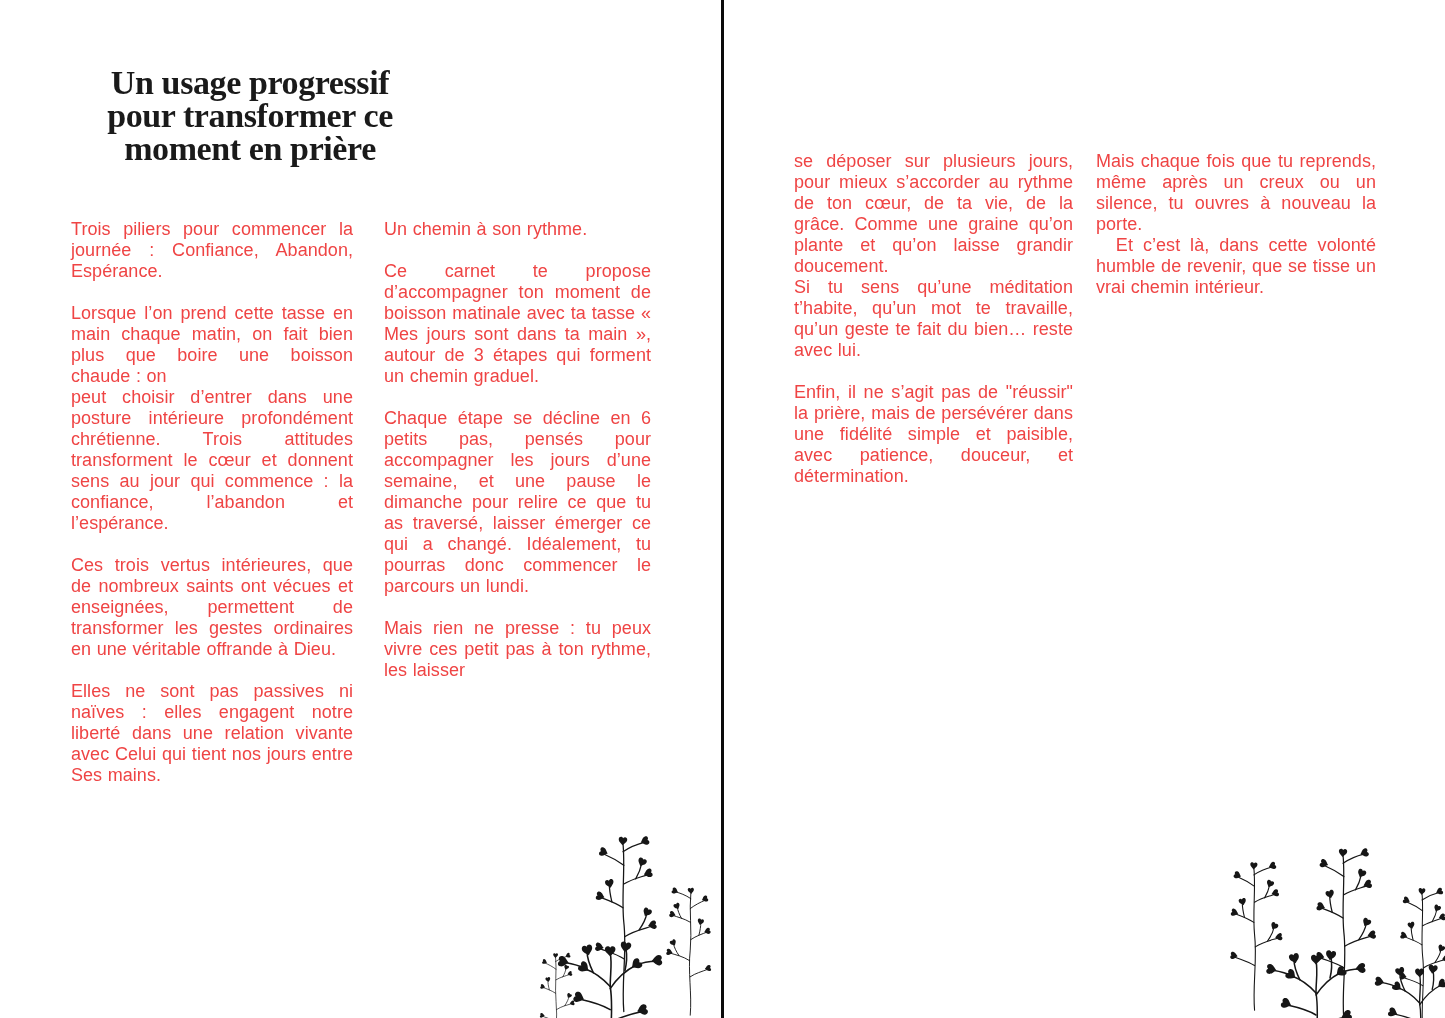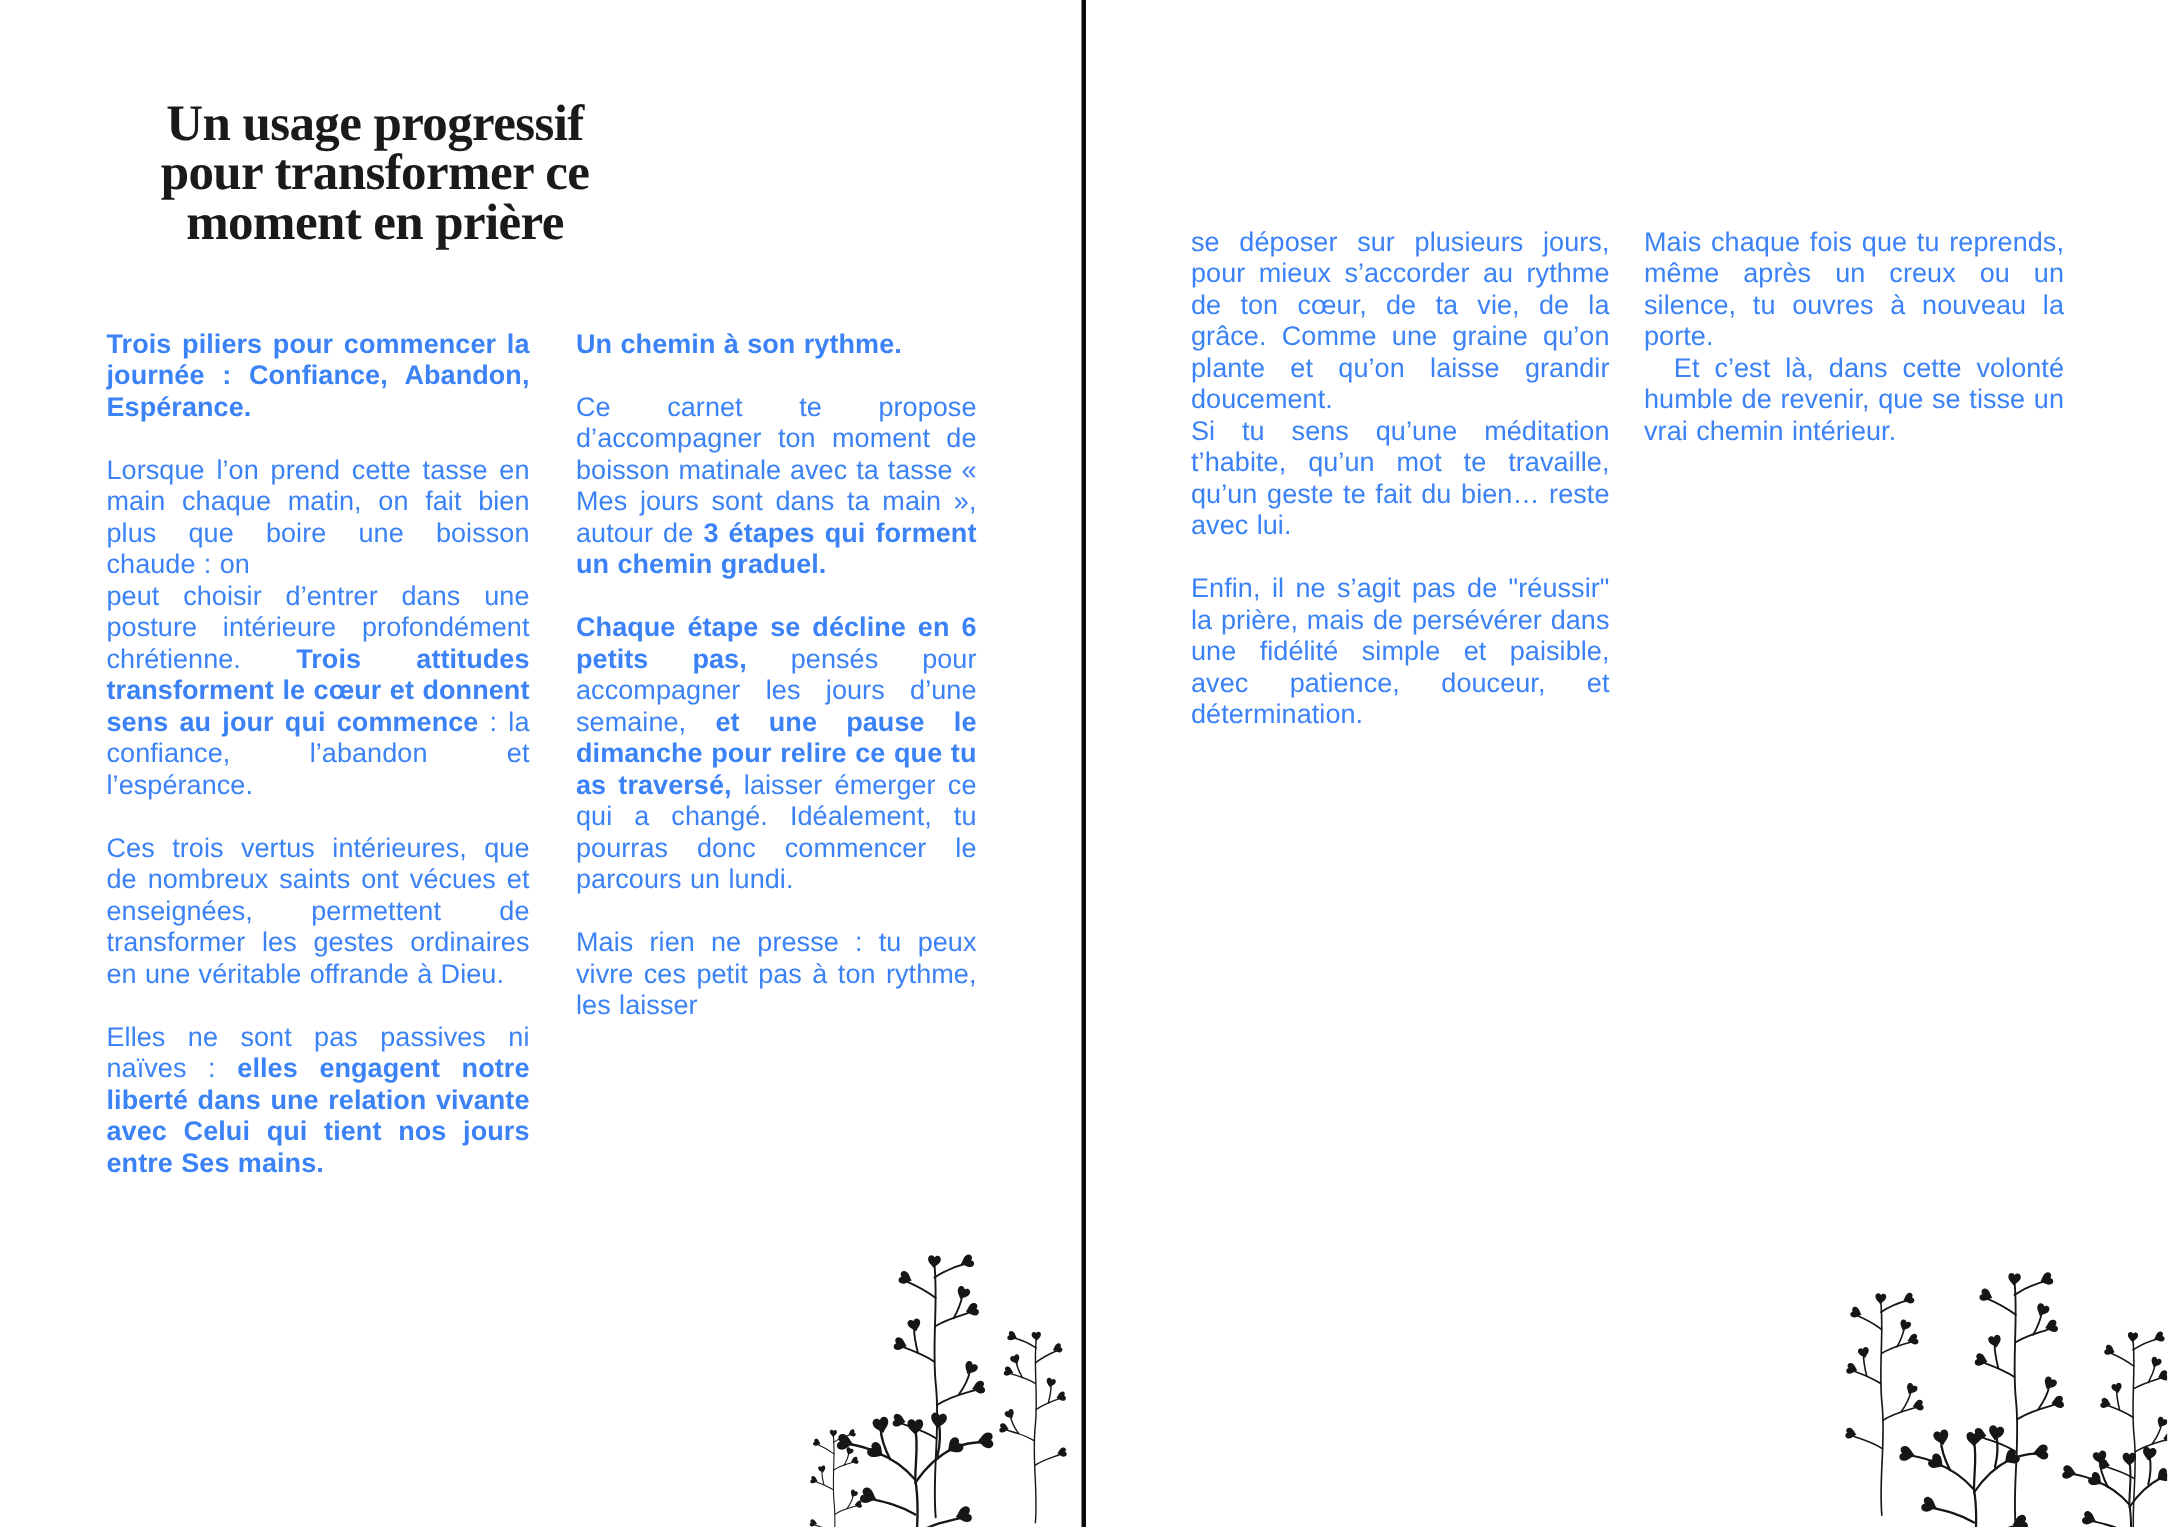--- a/index.html
+++ b/index.html
@@ -4,24 +4,24 @@
 <style>
   html,body{margin:0;padding:0;background:#ffffff;}
   .page{position:relative;width:1445px;height:1018px;background:#ffffff;overflow:hidden;
         font-family:"Liberation Sans",sans-serif;color:#161616;}
   .divider{position:absolute;left:721px;top:0;width:3px;height:1018px;background:#0a0a0a;}
   .title{position:absolute;left:70px;top:66px;width:360px;
          font-family:"Liberation Serif",serif;font-weight:700;
          font-size:34px;line-height:33px;letter-spacing:-0.4px;
          white-space:pre-line;color:#1a1a1a;text-align:center;}
   .col{position:absolute;text-align:justify;font-size:18px;line-height:21px;
-       letter-spacing:0.05px;word-spacing:0.5px;color:#3b82f6;}
+       letter-spacing:0.05px;word-spacing:0.5px;color:#ef4444;}
   .col p{margin:21px 0 0 0;}
   .col p:first-child,.col p.attach{margin-top:0;}
-  .b{font-weight:700;}
+  .b{font-weight:400;}
   .c-left1{left:71px;top:219px;width:282px;}
   .c-left2{left:384px;top:219px;width:267px;}
   .c-right1{left:794px;top:151px;width:279px;}
   .c-right2{left:1096px;top:151px;width:280px;}
   .florals{position:absolute;left:0;top:0;width:1445px;height:1018px;pointer-events:none;}
 </style>
 </head>
 <body>
 
 <div class="page">

